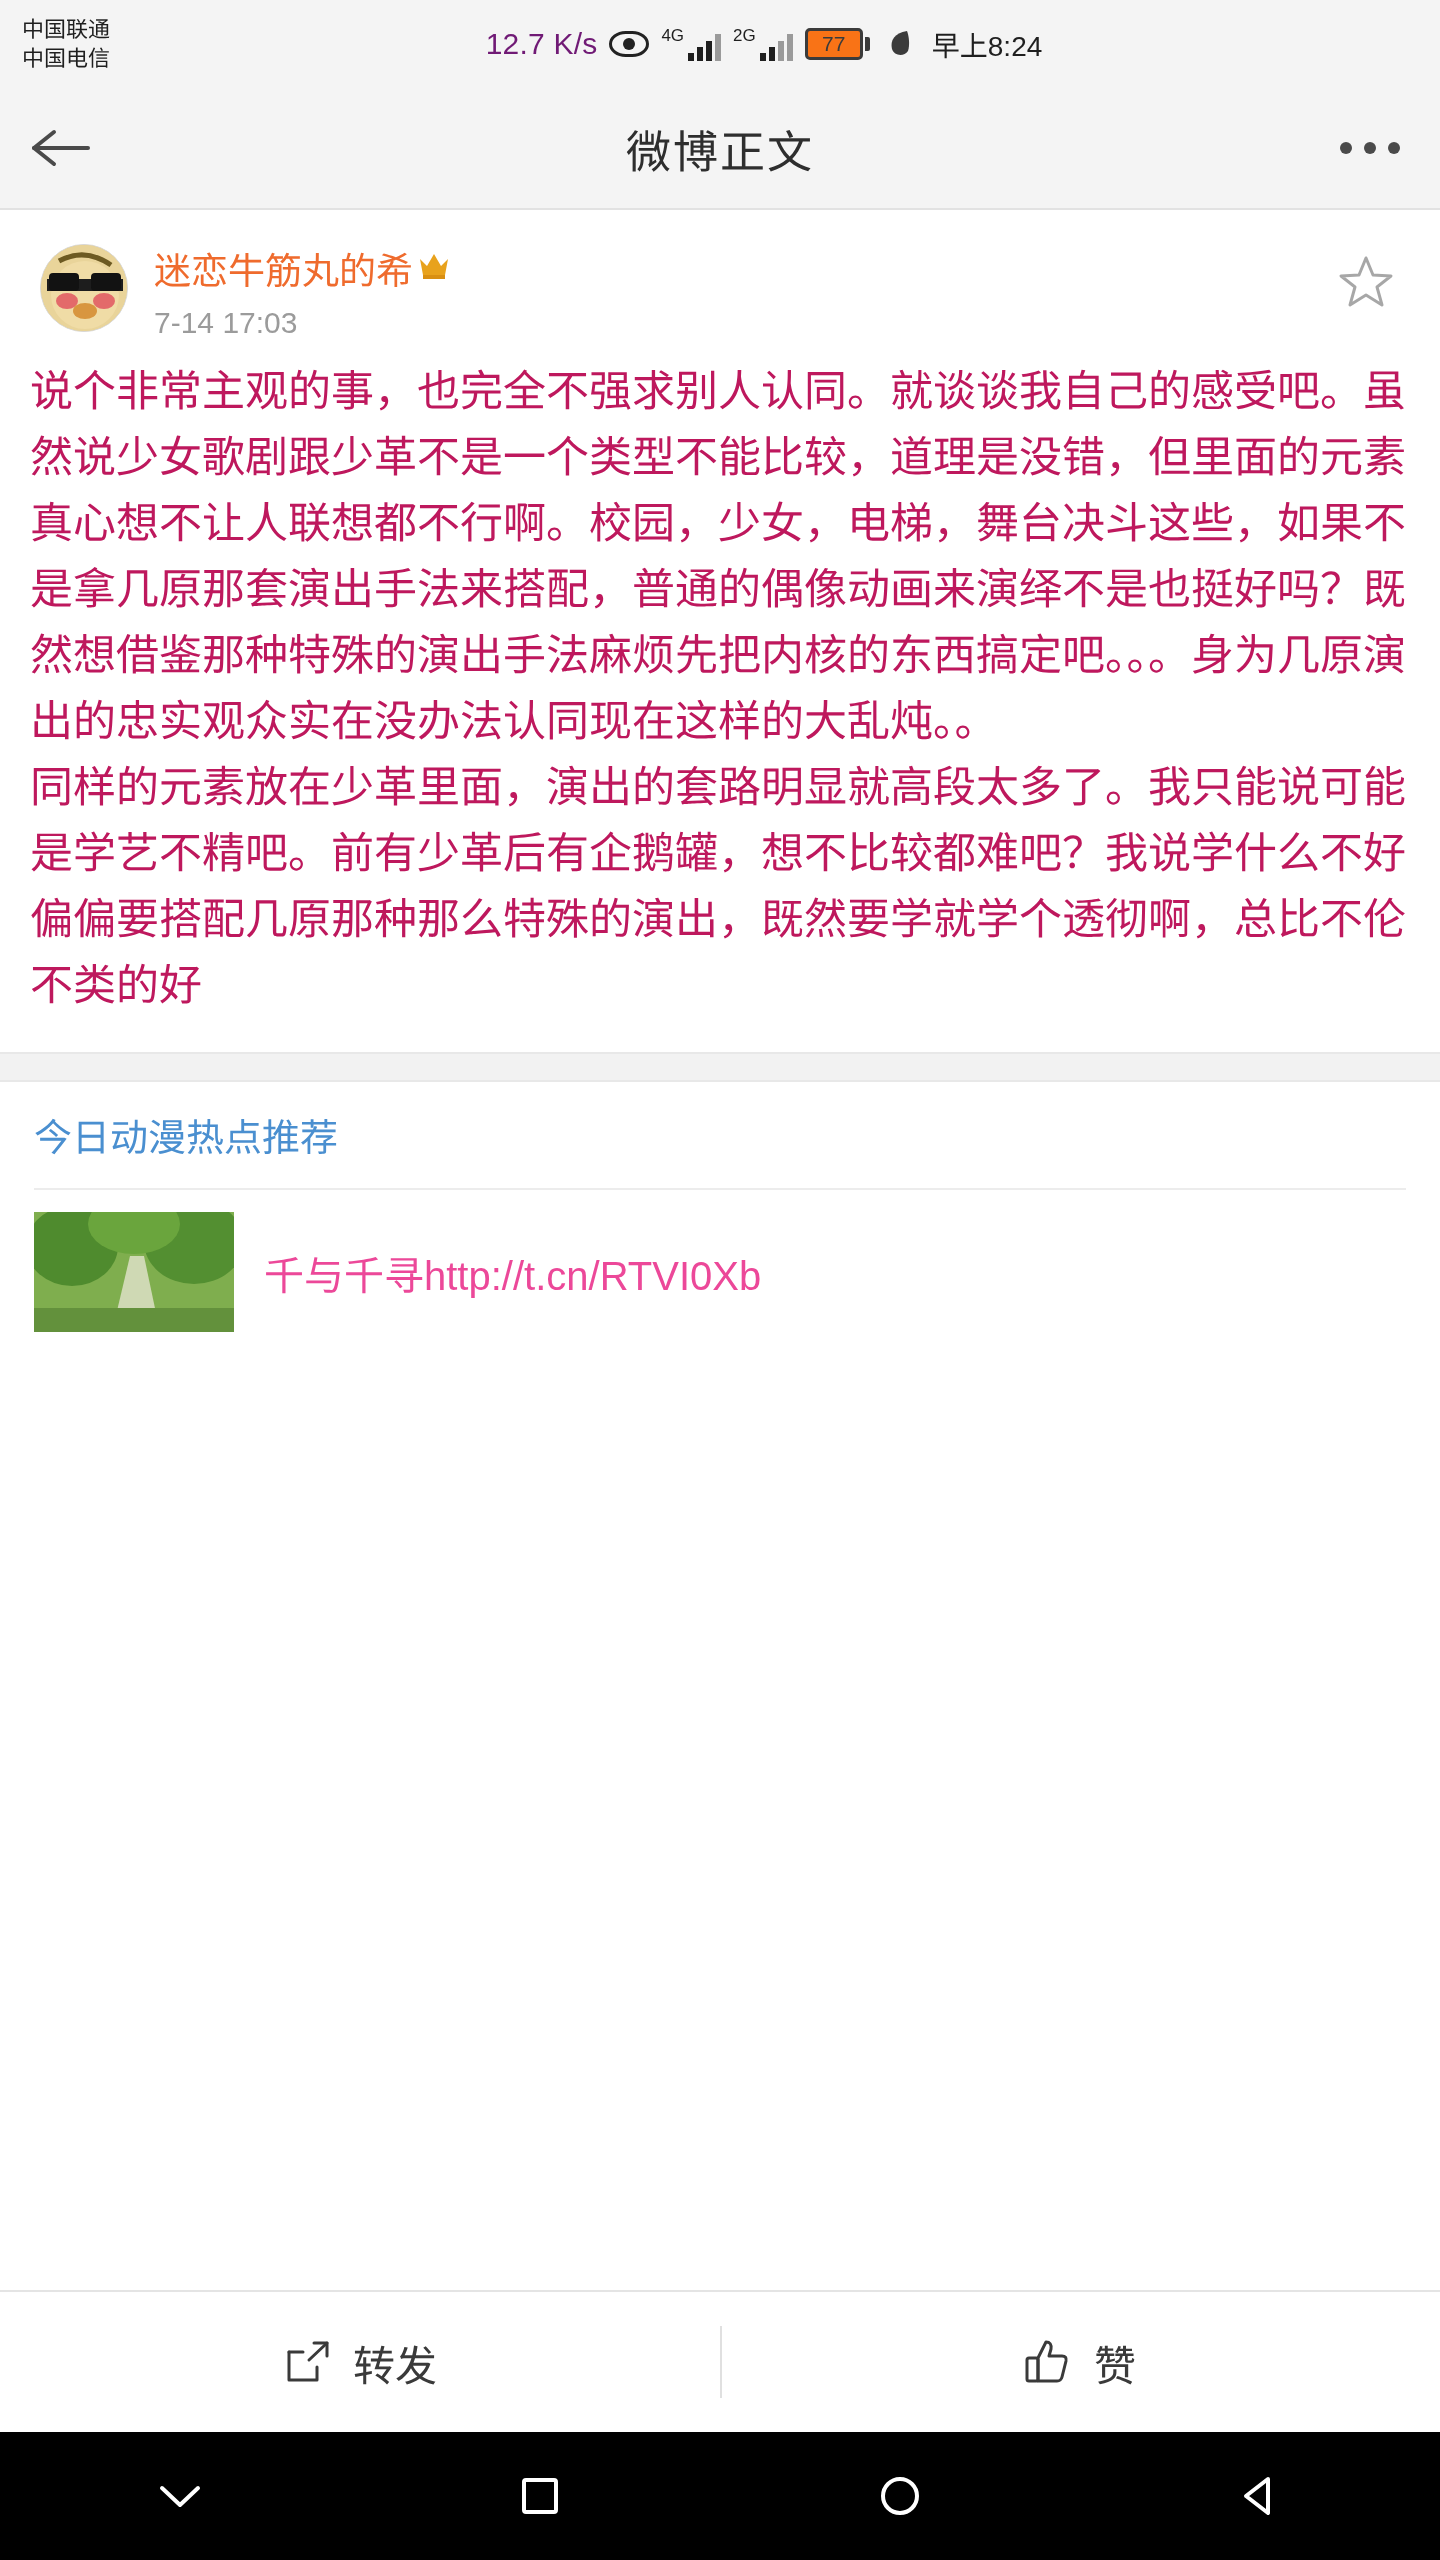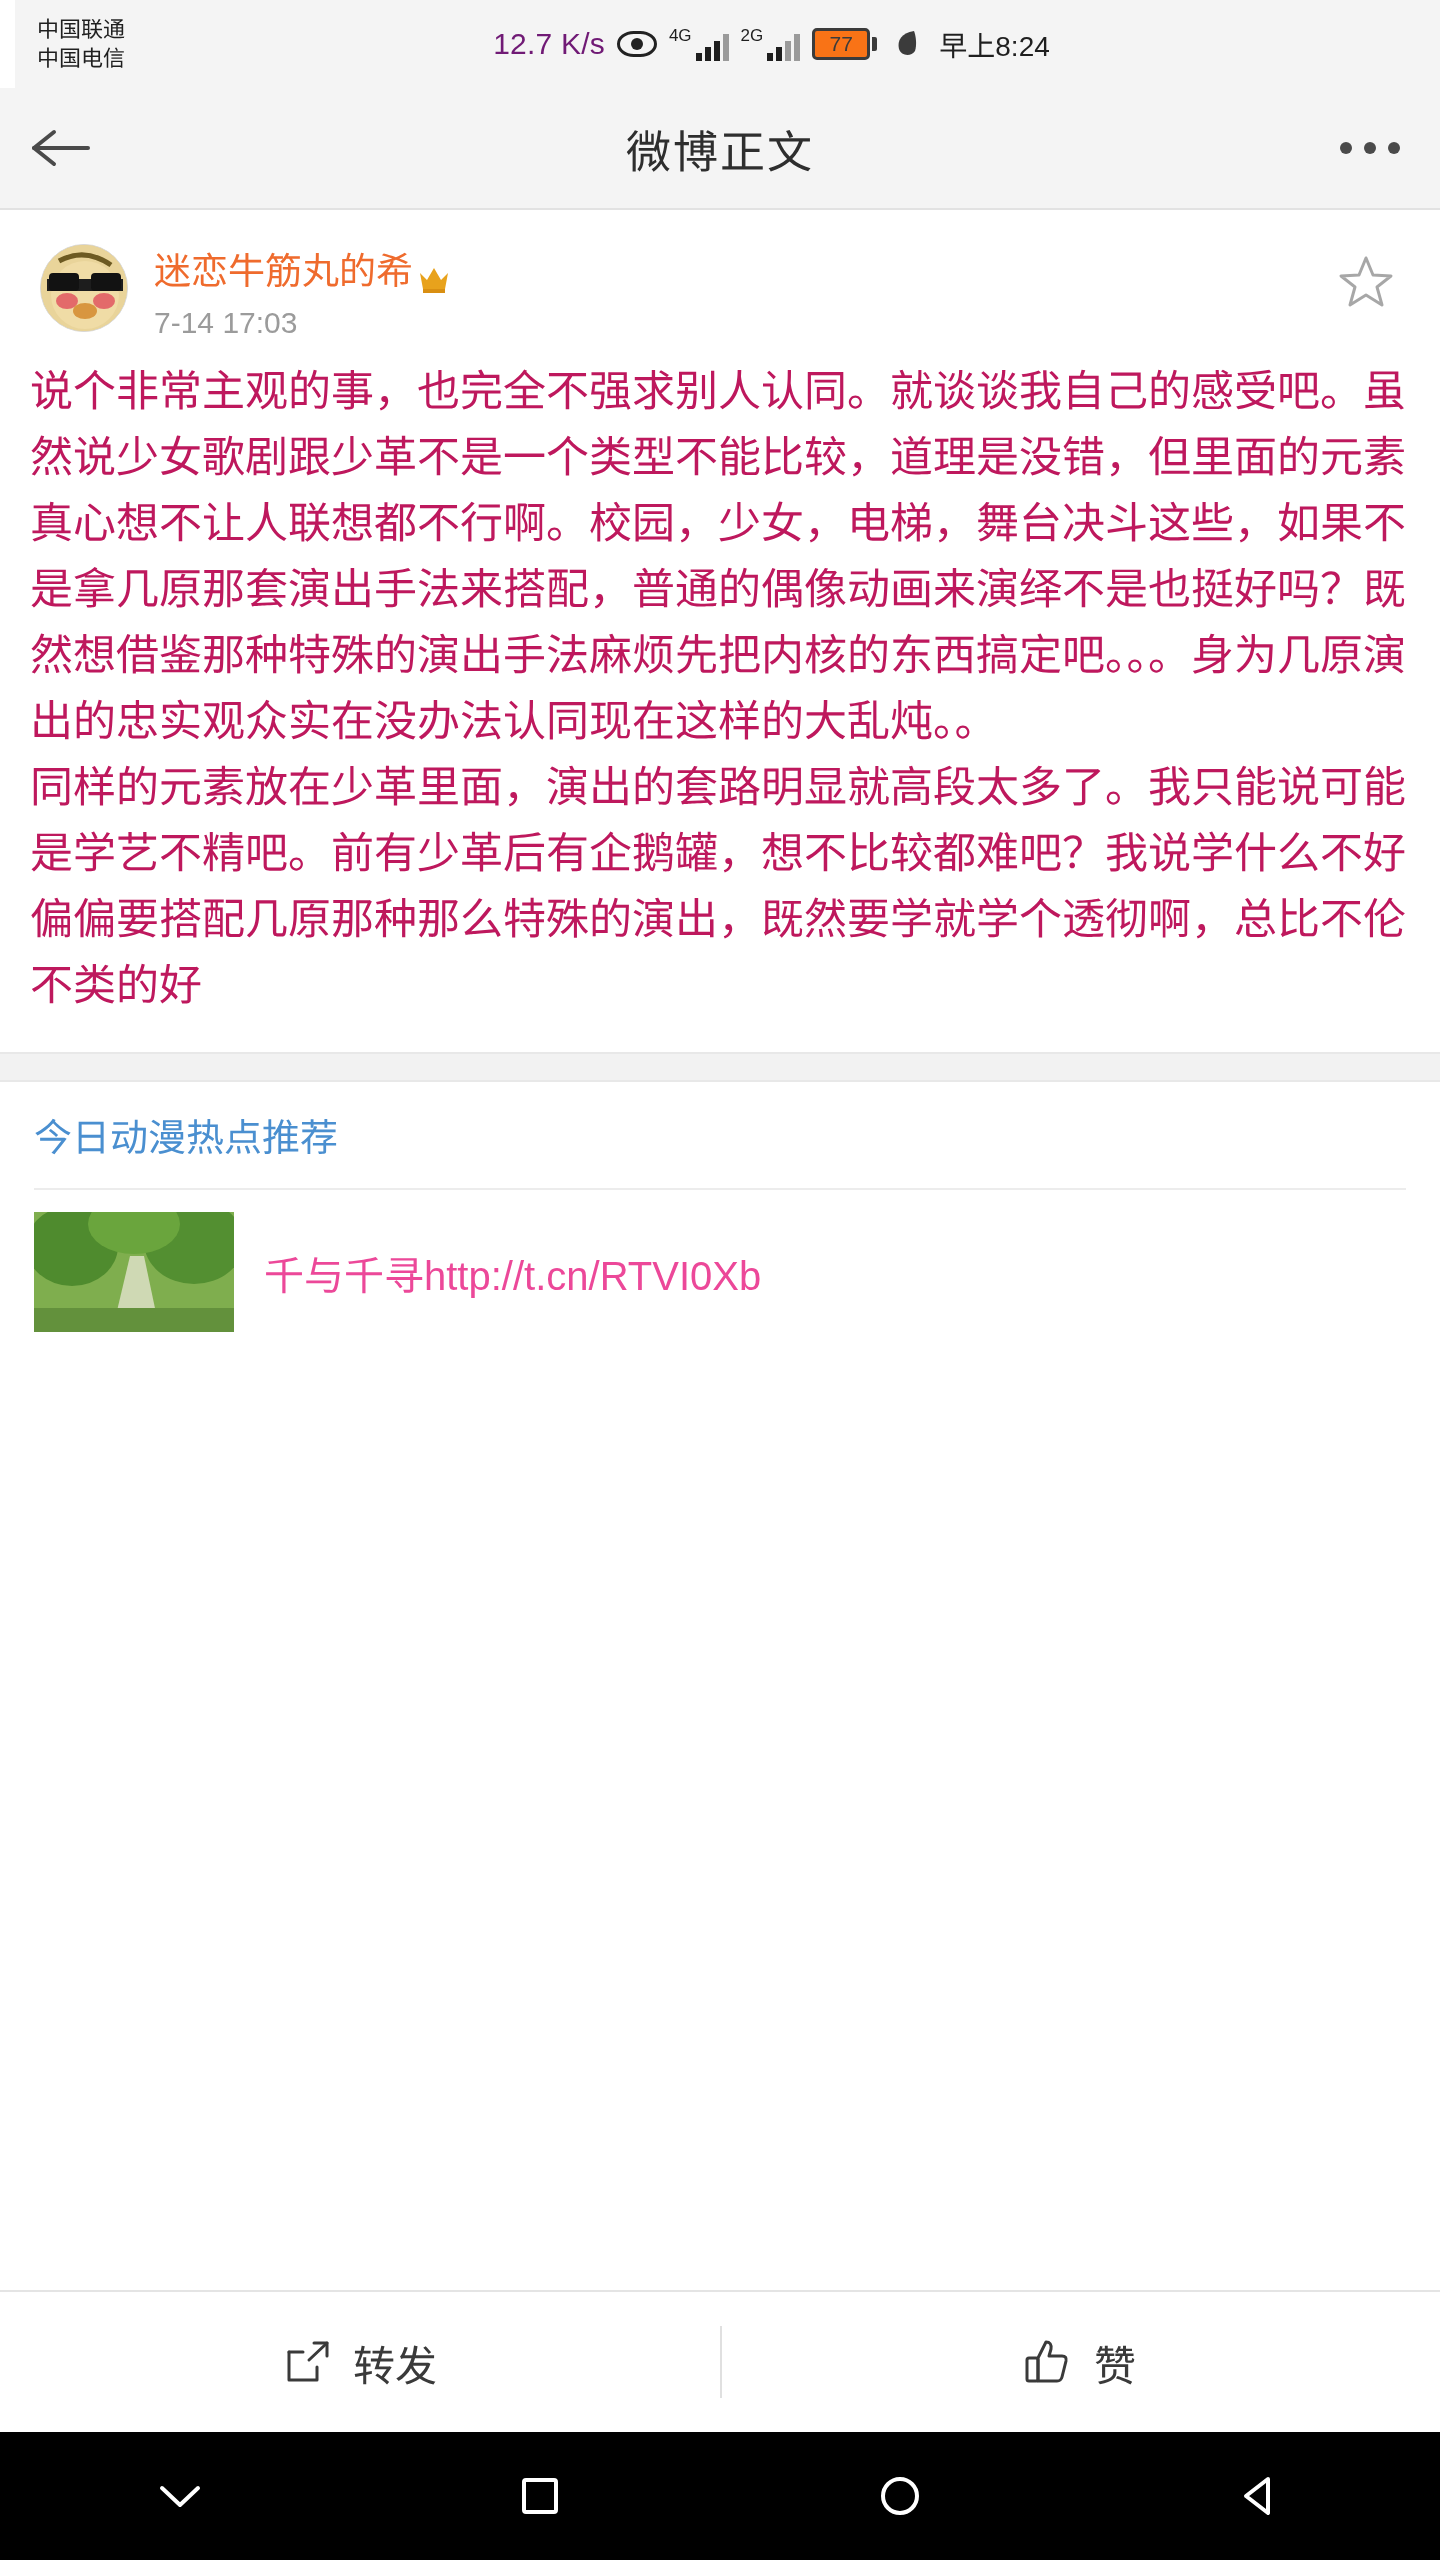--- a/index.html
+++ b/index.html
@@ -26,21 +26,20 @@
   
   .status-bar {
     height: 88px;
     background: #f4f4f4;
     display: flex;
     align-items: center;
     padding: 0 22px;
     box-sizing: border-box;
     color: #2b2b2b;
     flex: 0 0 auto;
-    margin-left: 15px;
   }
   .carrier {
     display: flex;
     flex-direction: column;
     justify-content: center;
     font-size: 22px;
     line-height: 29px;
     color: #1f1f1f;
   }
   .status-center {
@@ -214,21 +213,21 @@
   .avatar svg { display: block; }
   .post-meta {
     margin-left: 26px;
     display: flex;
     flex-direction: column;
     justify-content: center;
     padding-top: 4px;
   }
   .user-line {
     display: flex;
-    align-items: flex-end;
+    align-items: flex-start;
     gap: 4px;
   }
   .username {
     font-size: 37px;
     color: #ef6b2d;
     line-height: 48px;
   }
   .crown-icon {
     width: 34px;
     height: 34px;

